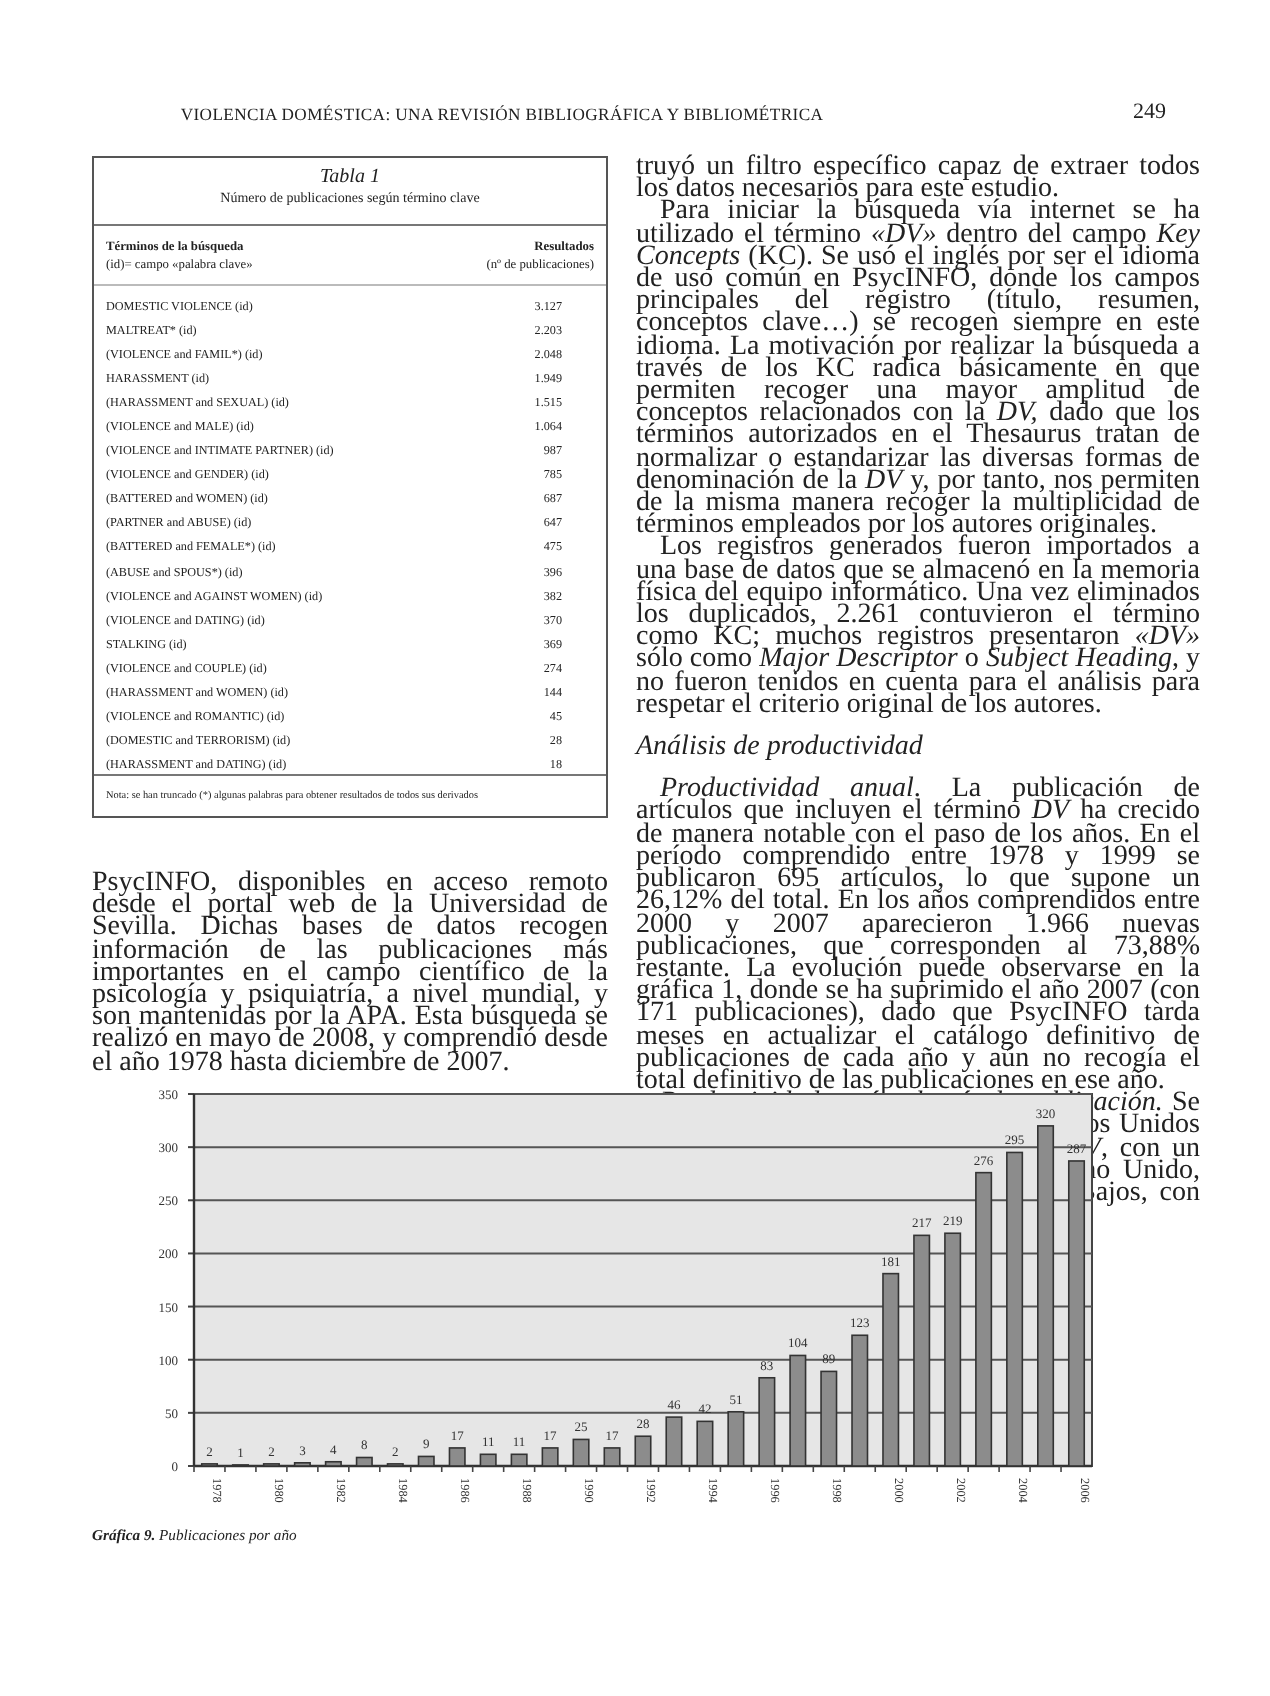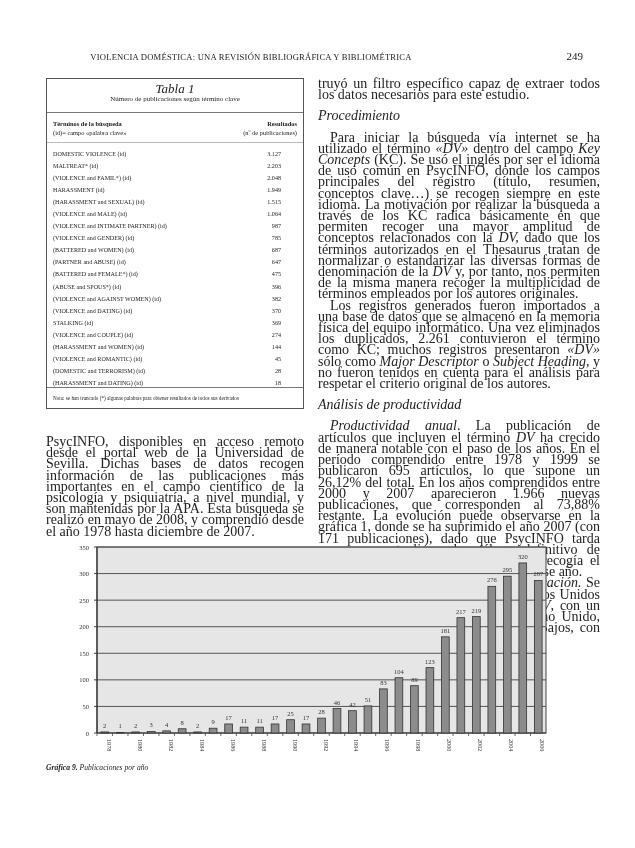--- a/index.html
+++ b/index.html
@@ -5,21 +5,21 @@
   html, body { margin:0; padding:0; background:#ffffff; }
   body { width:635px; height:848px; position:relative; overflow:hidden;
          font-family:"Liberation Serif","DejaVu Serif",serif; color:#222; }
   .running-head { position:absolute; top:52px; left:0; width:502px; text-align:center;
          font-size:8.6px; letter-spacing:0.2px; }
   .page-num { position:absolute; top:50px; right:52px; font-size:11px; }
 
   .table-box { position:absolute; left:46px; top:78px; width:258px; height:331px;
          border:1px solid #555; box-sizing:border-box; }
   .t-caption { text-align:center; padding-top:5px; height:34px; border-bottom:1px solid #777; box-sizing:border-box; }
-  .t-cap-1 { font-style:italic; font-size:13px; line-height:10px; }
+  .t-cap-1 { font-style:italic; font-size:10px; line-height:10px; }
   .t-cap-2 { font-size:7px; line-height:10px; }
   .t-head { display:flex; justify-content:space-between; padding:6px 6px 0 6px; height:30px; box-sizing:border-box;
          border-bottom:1px solid #bbb; margin:0 0 0 0; }
   .t-head .h-left, .t-head .h-right { font-size:6.4px; line-height:9px; }
   .t-head .h-left b, .t-head .h-right b { font-weight:bold; }
   .t-head .h-right { text-align:right; }
   .t-rows { padding:5px 6px 0 6px; }
   .t-row { display:flex; justify-content:space-between; font-size:6.1px; height:12.05px; line-height:12.05px; }
   .t-row .val { width:70px; text-align:right; padding-right:16px; box-sizing:border-box; }
   .t-note { position:absolute; left:0; right:0; bottom:0; height:20px; border-top:1px solid #777;
@@ -144,21 +144,20 @@
     </div>
   <div class="t-note">Nota: se han truncado (*) algunas palabras para obtener resultados de todos sus derivados</div>
 </div>
 
 <div class="col left-col">
   <p>PsycINFO, disponibles en acceso remoto desde el portal web de la Universidad de Sevilla. Dichas bases de datos recogen información de las publicaciones más importantes en el campo científico de la psicología y psiquiatría, a nivel mundial, y son mantenidas por la APA. Esta búsqueda se realizó en mayo de 2008, y comprendió desde el año 1978 hasta diciembre de 2007.</p>
 </div>
 
 <div class="col right-col">
   <p>truyó un filtro específico capaz de extraer todos los datos necesarios para este estudio.</p>
-  <p class="sec">Procedimiento</p>
   <p class="ind"><span>Para iniciar la búsqueda vía internet se ha utilizado el término </span><i>«DV»</i><span> dentro del campo </span><i>Key Concepts</i><span> (KC). Se usó el inglés por ser el idioma de uso común en PsycINFO, donde los campos principales del registro (título, resumen, conceptos clave…) se recogen siempre en este idioma. La motivación por realizar la búsqueda a través de los KC radica básicamente en que permiten recoger una mayor amplitud de conceptos relacionados con la </span><i>DV,</i><span> dado que los términos autorizados en el Thesaurus tratan de normalizar o estandarizar las diversas formas de denominación de la </span><i>DV</i><span> y, por tanto, nos permiten de la misma manera recoger la multiplicidad de términos empleados por los autores originales.</span></p>
   <p class="ind"><span>Los registros generados fueron importados a una base de datos que se almacenó en la memoria física del equipo informático. Una vez eliminados los duplicados, 2.261 contuvieron el término como KC; muchos registros presentaron </span><i>«DV»</i><span> sólo como </span><i>Major Descriptor</i><span> o </span><i>Subject Heading</i><span>, y no fueron tenidos en cuenta para el análisis para respetar el criterio original de los autores.</span></p>
   <p class="sec">Análisis de productividad</p>
   <p class="ind"><i>Productividad anual</i><span>. La publicación de artículos que incluyen el término </span><i>DV</i><span> ha crecido de manera notable con el paso de los años. En el período comprendido entre 1978 y 1999 se publicaron 695 artículos, lo que supone un 26,12% del total. En los años comprendidos entre 2000 y 2007 aparecieron 1.966 nuevas publicaciones, que corresponden al 73,88% restante. La evolución puede observarse en la gráfica 1, donde se ha suprimido el año 2007 (con 171 publicaciones), dado que PsycINFO tarda meses en actualizar el catálogo definitivo de publicaciones de cada año y aún no recogía el total definitivo de las publicaciones en ese año.</span></p>
   <p class="ind"><i>Productividad según el país de publicación.</i><span> Se encontró un claro dominio de los Estados Unidos sobre las publicaciones referentes a </span><i>DV</i><span>, con un 70,61% del total. Le siguieron el Reino Unido, con el 11,50%, y Alemania y Países Bajos, con algo más del 6%</span></p>
 </div>
 
 <div class="chart-wrap">
   <svg id="chart" width="635" height="225">
       <rect x="97" y="7" width="449" height="186" fill="#e6e6e6" stroke="#444" stroke-width="1"></rect>

